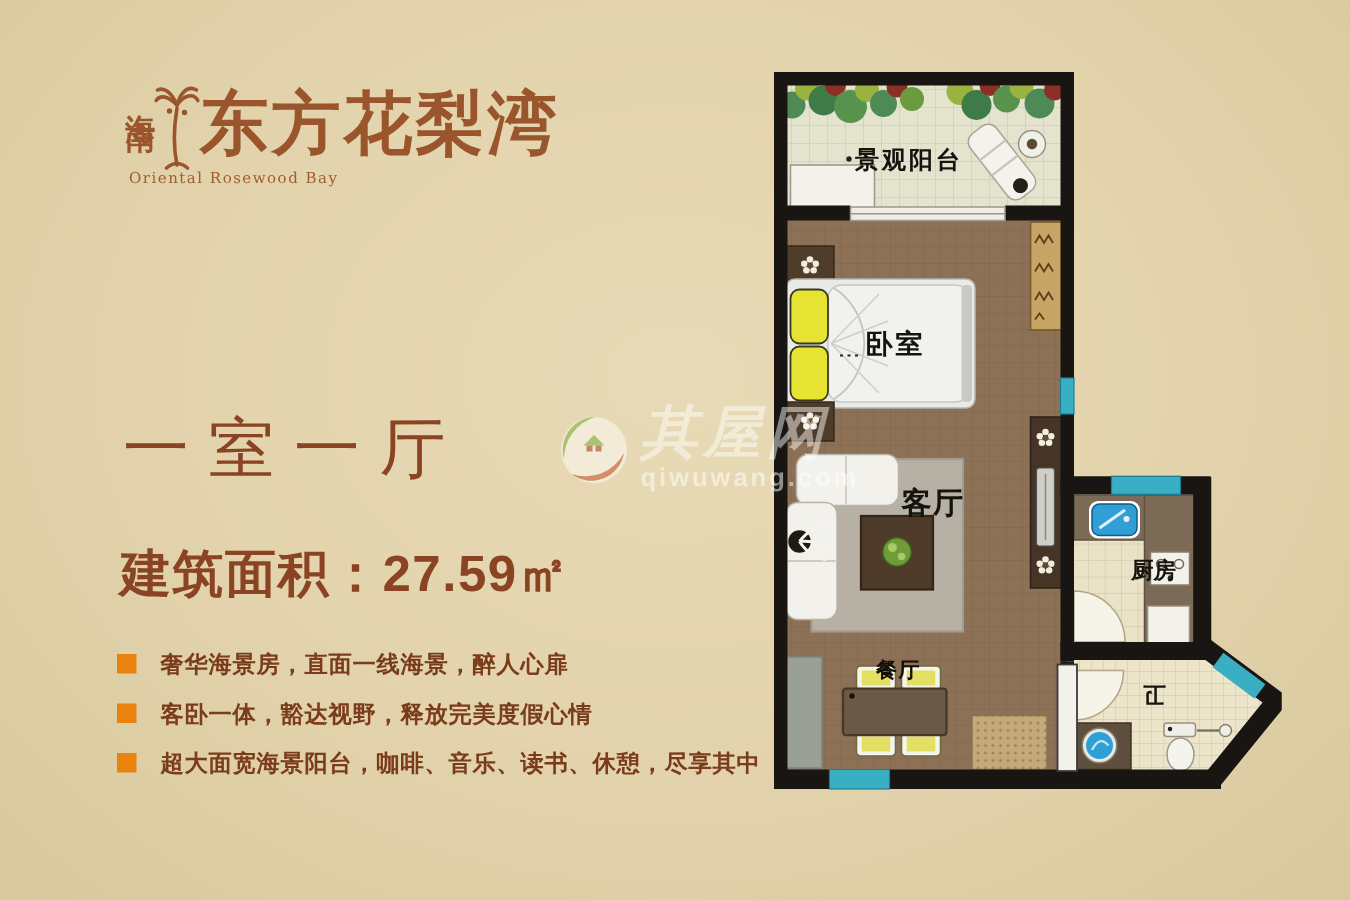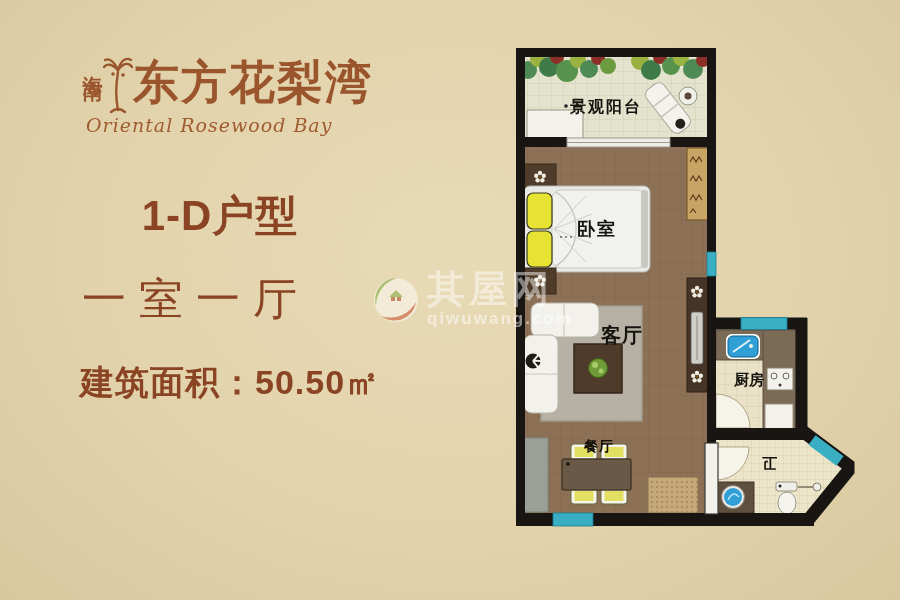--- a/index.html
+++ b/index.html
@@ -13,21 +13,21 @@
     position:absolute; left:80px; top:60px; writing-mode:vertical-rl; text-orientation:upright;
     font-size:20px; font-weight:bold; letter-spacing:6px; color:#9a552c;
   }
   .palm-icon { position:absolute; left:103px; top:54px; }
   .brand-name {
     position:absolute; left:133px; top:52px; font-size:46px; font-weight:bold;
     color:#9a552c; letter-spacing:2px; white-space:nowrap;text-align:center;
   }
   .brand-tagline {
     position:absolute; left:86px; top:114px; font-family:"DejaVu Serif","Liberation Serif",serif;
-    font-style:italic; font-size:19px; color:#a05c30; letter-spacing:1px;
+    font-size:10px; color:#a05c30; letter-spacing:1px;
   }
   
   .unit-title {
     position:absolute; left:120px; top:188px; width:200px; text-align:center;
     font-size:42px; font-weight:bold; color:#8a4423; letter-spacing:1px;
   }
   .layout-title {
     position:absolute; left:82px; top:270px;
     font-size:44px; font-weight:normal; color:#8a4423; letter-spacing:13px; white-space:nowrap;
   }
@@ -39,27 +39,27 @@
   .features { position:absolute; left:78px; top:433px; margin:0; padding:0; list-style:none; }
   .features li { display:flex; align-items:flex-start; margin-bottom:12px; }
   .bullet { flex:none; width:13px; height:13px; background:#ea820e; margin:3px 16px 0 0; }
   .feature-text { font-size:15.5px; font-weight:600; color:#7b3c1c; letter-spacing:0.5px; white-space:nowrap; }
   
   .floorplan { position:absolute; left:500px; top:35px; }
   .room-label { position:absolute; color:#15130e; font-weight:bold; white-space:nowrap; z-index:5;font-family:Liberation Mono, monospace; }
   .lbl-balcony { left:570px; top:97px;  font-size:16px; letter-spacing:2px; }
   .lbl-bedroom { left:577px; top:217px; font-size:18px; letter-spacing:2px; }
   .lbl-living  { left:601px; top:322px; font-size:20px; letter-spacing:1px; }
-  .lbl-kitchen { left:734px; top:371px; font-size:15px; }
+  .lbl-kitchen { left:754px; top:371px; font-size:15px; }
   .lbl-dining  { left:584px; top:438px; font-size:14px; letter-spacing:1px; color:#120e08; }
   .lbl-bath    { left:762px; top:453px; font-size:15px; transform:rotate(180deg); }
   
   .watermark { position:absolute; left:370px; top:270px; display:flex; align-items:flex-start; z-index:9; pointer-events:none; }
   .wm-text { margin-left:5px; }
-  .wm-name { font-size:38px; font-weight:bold; color:rgba(255,255,255,0.48); letter-spacing:4px; line-height:1.0; }
+  .wm-name { font-size:38px; font-weight:bold; color:rgba(255,255,255,0.48); letter-spacing:4px; line-height:1.0;font-style:italic; }
   .wm-url  { font-size:17px; font-weight:bold; color:rgba(255,255,255,0.52); letter-spacing:2px; margin-top:1px; }
 </style>
 </head>
 <body>
 
 <div class="page">
 
   <div class="brand-vert">海南</div>
   <svg class="palm-icon" width="30" height="64" viewBox="0 0 30 64">
     <g stroke="#9a552c" fill="none" stroke-width="2.4" stroke-linecap="round">
@@ -69,24 +69,37 @@
       <path d="M15,16 C18,6 23,3 28,6"></path>
       <path d="M15,16 C20,9 26,8 29,13"></path>
       <path d="M8,58 Q15,52 22,58"></path>
     </g>
     <circle cx="10" cy="20" r="1.8" fill="#9a552c"></circle>
     <circle cx="20" cy="21" r="1.8" fill="#9a552c"></circle>
   </svg>
   <div class="brand-name">东方花梨湾</div>
   <div class="brand-tagline">Oriental Rosewood Bay</div>
 
-  <div class="unit-title">1-D户型</div>
   <div class="layout-title">一室一厅</div>
-  <div class="area-line">建筑面积：50.50㎡</div>
-
+  <div class="area-line">建筑面积：27.59㎡</div>
+
+  <ul class="features">
+    <li>
+      <span class="bullet"></span>
+      <span class="feature-text">奢华海景房，直面一线海景，醉人心扉</span>
+    </li>
+    <li>
+      <span class="bullet"></span>
+      <span class="feature-text">客卧一体，豁达视野，释放完美度假心情</span>
+    </li>
+    <li>
+      <span class="bullet"></span>
+      <span class="feature-text">超大面宽海景阳台，咖啡、音乐、读书、休憩，尽享其中</span>
+    </li>
+  </ul>
 
   <svg class="floorplan" width="370" height="510" viewBox="500 35 370 510">
     <defs>
       <pattern id="gridLight" width="12" height="12" patternUnits="userSpaceOnUse">
         <rect width="12" height="12" fill="#e4e3cd"></rect>
         <path d="M12,0 V12 M0,12 H12" stroke="rgba(120,120,90,0.28)" stroke-width="0.7" fill="none"></path>
       </pattern>
       <pattern id="gridBrown" width="11" height="11" patternUnits="userSpaceOnUse">
         <rect width="11" height="11" fill="#8d7156"></rect>
         <path d="M11,0 V11 M0,11 H11" stroke="rgba(55,38,22,0.18)" stroke-width="0.6" fill="none"></path>

